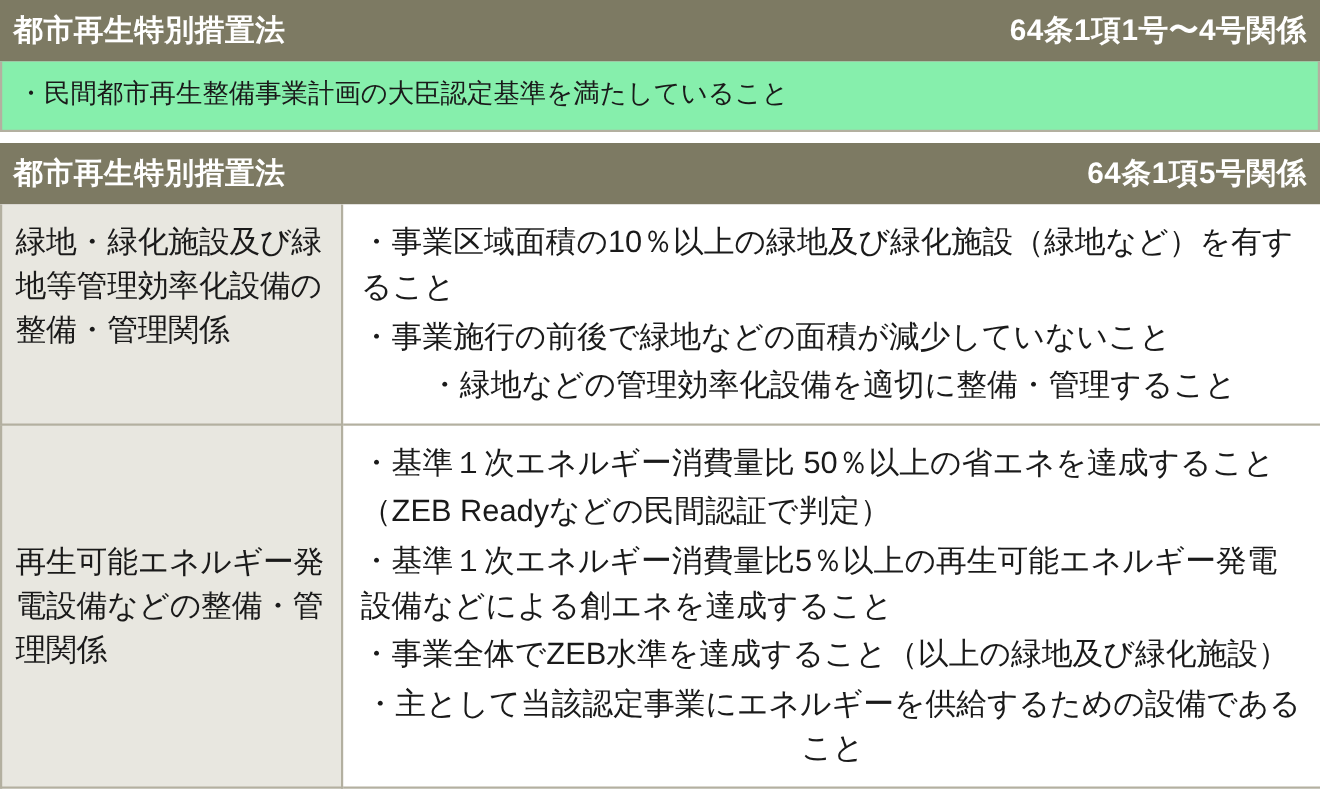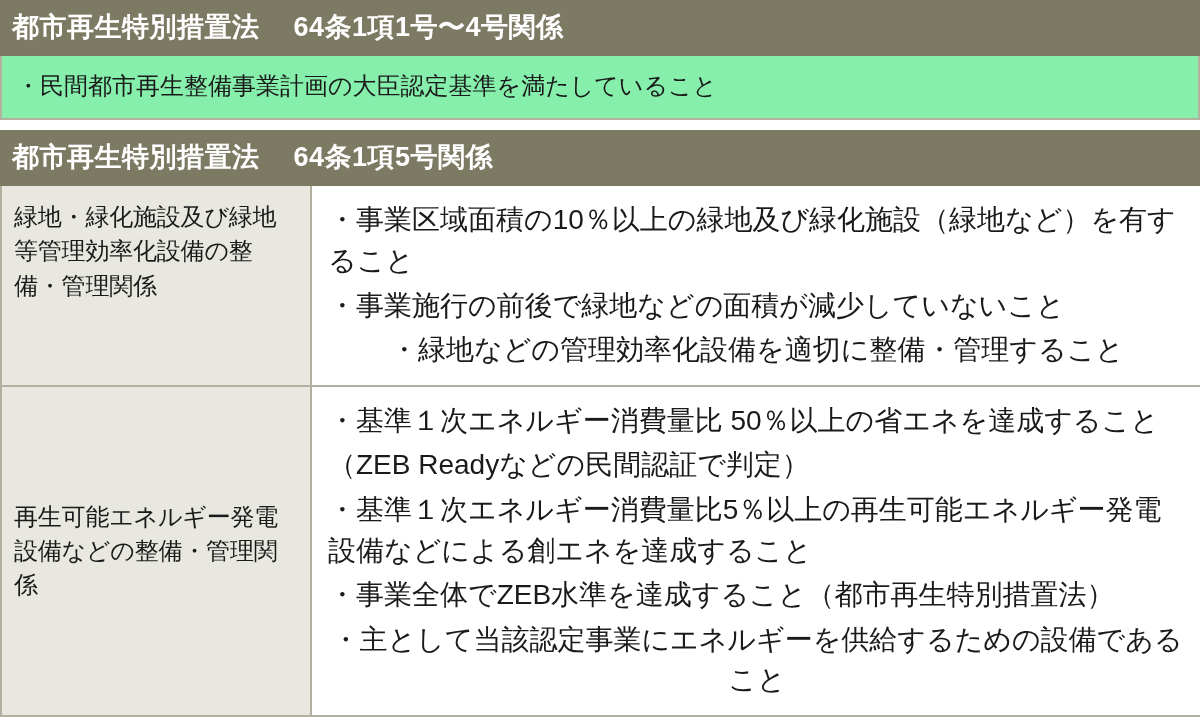--- a/index.html
+++ b/index.html
@@ -24,20 +24,21 @@
   .header-bar {
     background: #7d7a63;
     color: #ffffff;
     font-weight: bold;
     font-size: 27px;
     letter-spacing: 0.5px;
     display: flex;
     align-items: center;
     padding: 9px 12px 11px 12px;
     box-sizing: border-box;
+    justify-content: space-between;
   }
   .header-bar .law {
     white-space: nowrap;
   }
   .header-bar .article {
     margin-left: 34px;
     white-space: nowrap;
   }
   
   .plain-row {
@@ -65,21 +66,21 @@
     vertical-align: top;
     box-sizing: border-box;
   }
   td.cat {
     width: 310px;
     background: #e8e7e0;
     border-left: 2px solid #b3b0a0;
     border-right: 2px solid #b3b0a0;
     border-bottom: 2px solid #b3b0a0;
     padding: 14px 10px 14px 12px;
-    font-size: 24px;
+    font-size: 28px;
     line-height: 1.42;
     letter-spacing: -0.2px;
   }
   td.items {
     width: 890px;
     background: #ffffff;
     border-right: 2px solid #b3b0a0;
     border-bottom: 2px solid #b3b0a0;
     padding: 14px 14px 14px 16px;
     font-size: 28px;
@@ -133,21 +134,21 @@
           </ul>
         </td>
       </tr>
       <tr>
         <td class="cat mid">再生可能エネルギー発電設備などの整備・管理関係</td>
         <td class="items">
           <ul class="bullets">
             <li>・基準１次エネルギー消費量比 50％以上の省エネを達成すること</li>
             <li class="cont">（ZEB Readyなどの民間認証で判定）</li>
             <li>・基準１次エネルギー消費量比5％以上の再生可能エネルギー発電設備などによる創エネを達成すること</li>
-            <li>・事業全体でZEB水準を達成すること（都市再生特別措置法）</li>
+            <li>・事業全体でZEB水準を達成すること（以上の緑地及び緑化施設）</li>
             <li>・主として当該認定事業にエネルギーを供給するための設備であること</li>
           </ul>
         </td>
       </tr>
     </tbody>
   </table>
 
 </div>
 
 </body></html>

